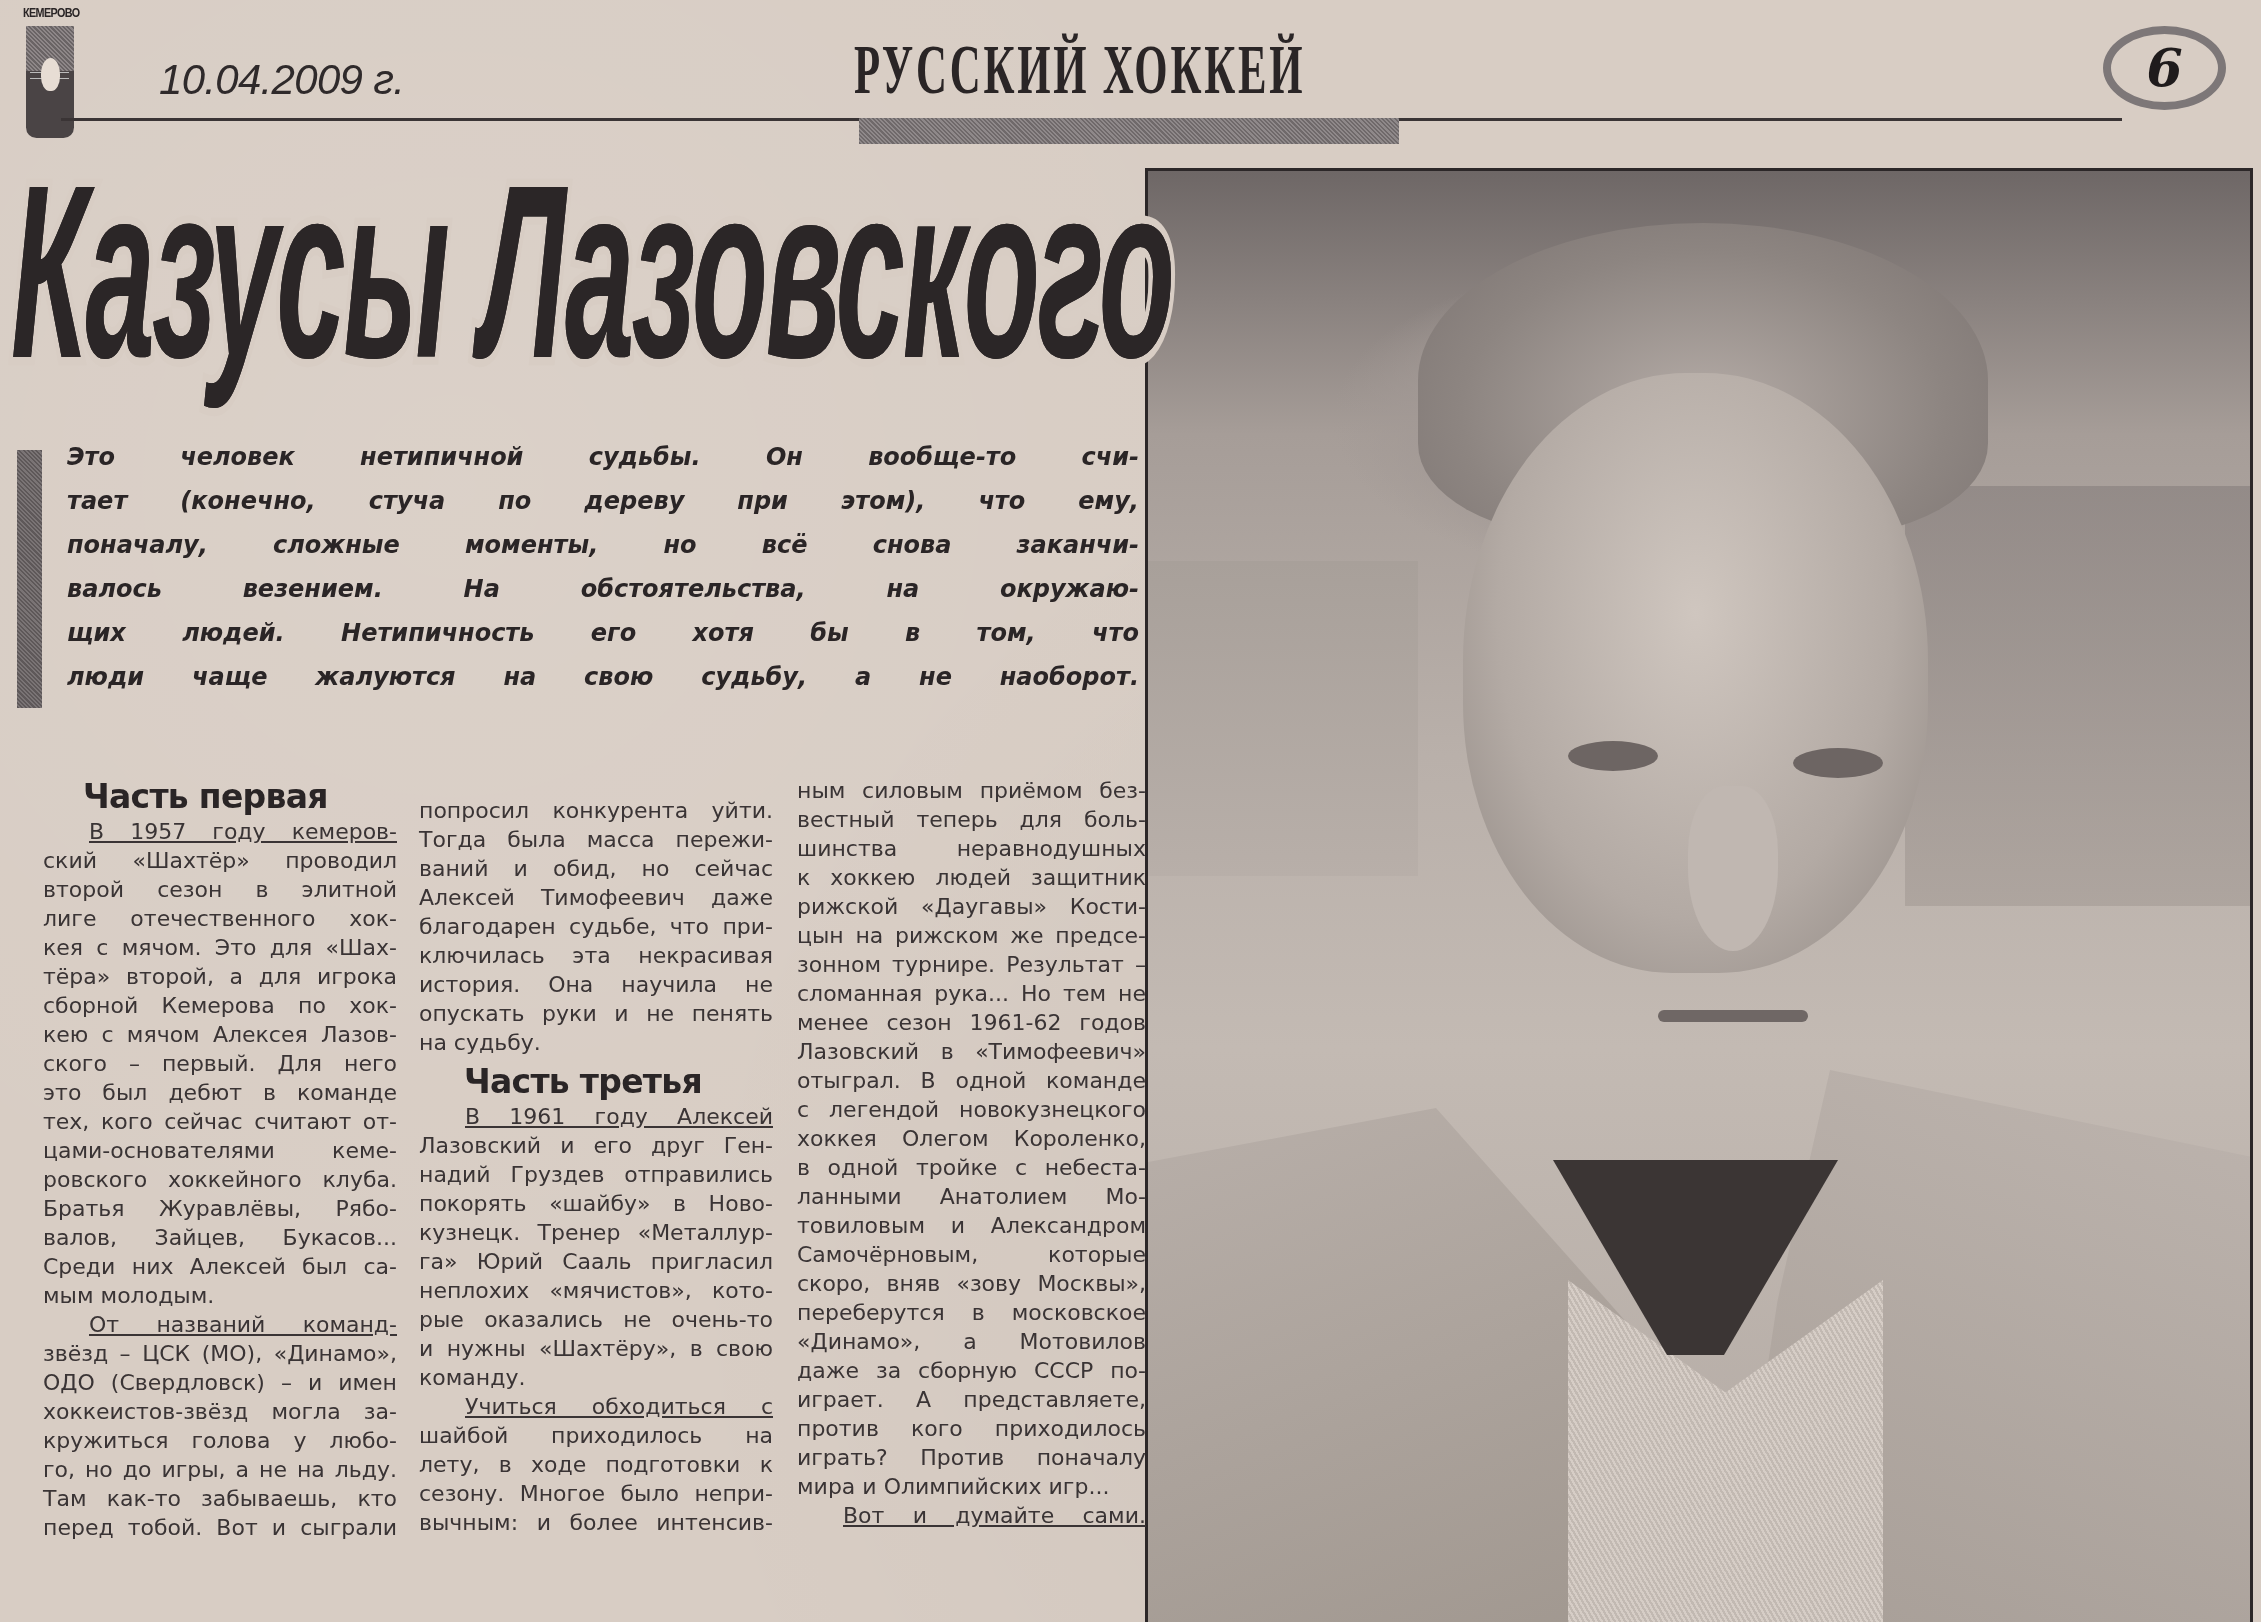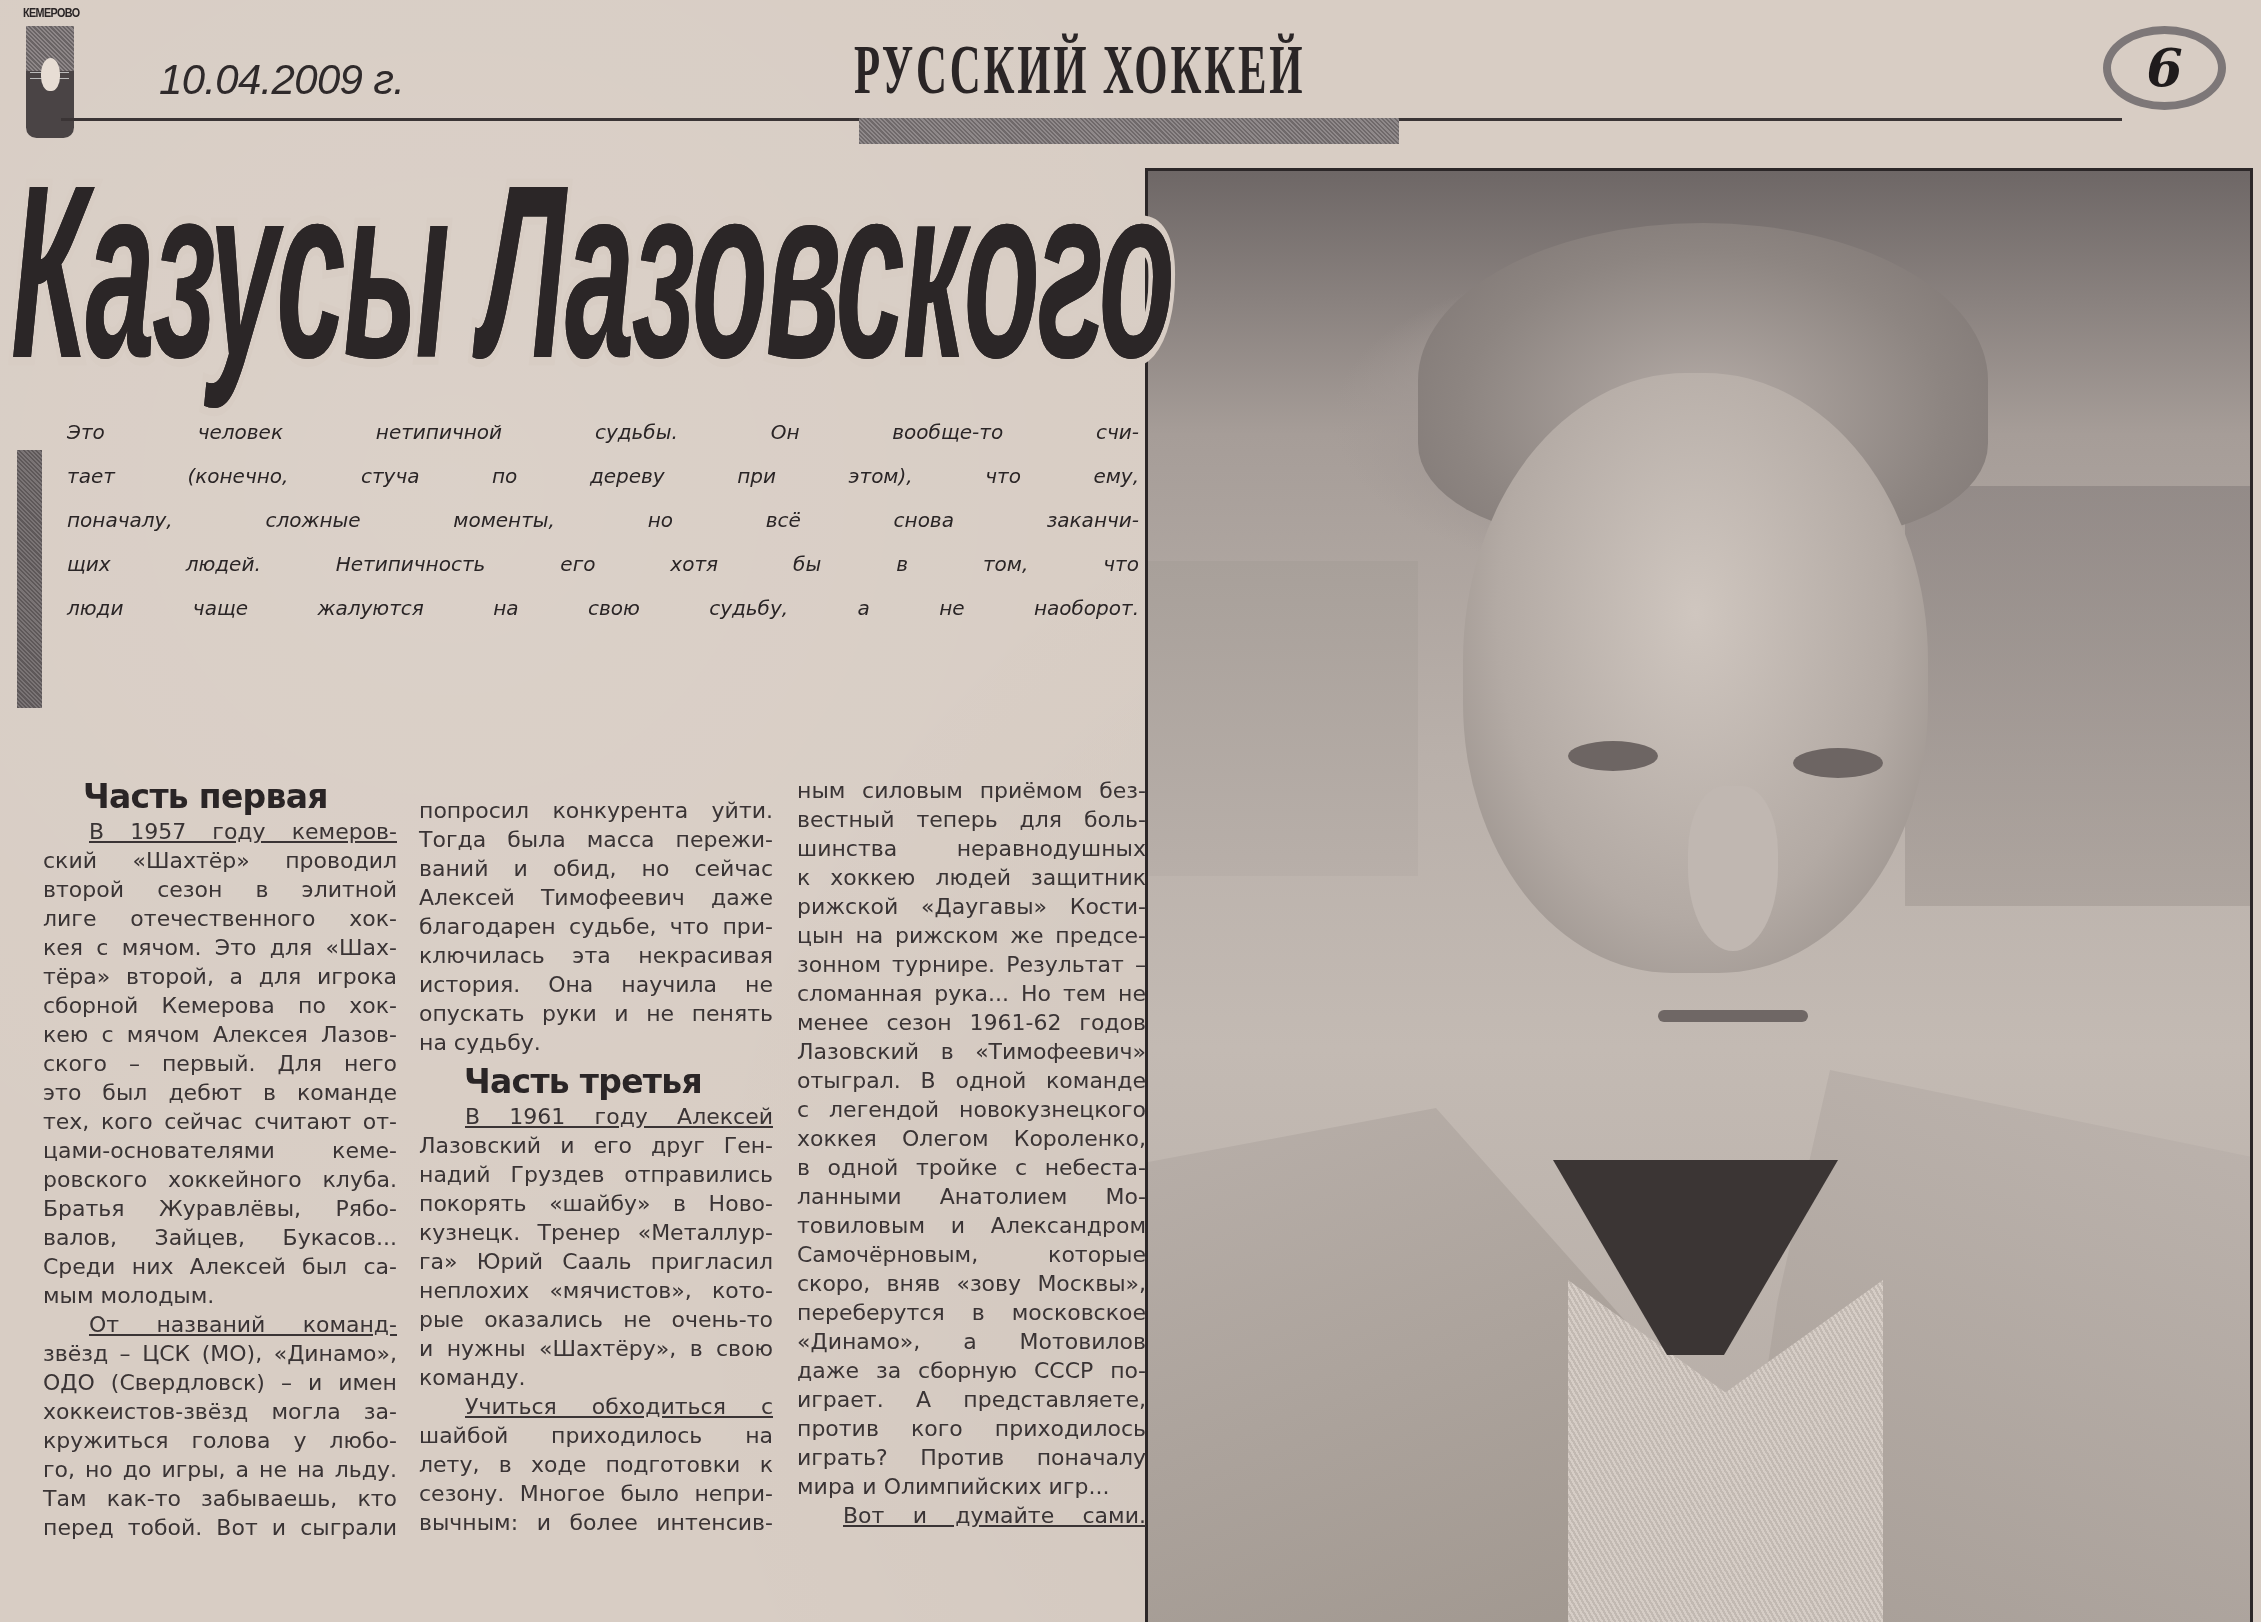--- a/index.html
+++ b/index.html
@@ -144,23 +144,23 @@
     -webkit-text-stroke: 16.5px #d8cdc4;
     z-index:2;
   }
 
   
   .lead-bar {
     left:16.5px; top:450px; width:25.5px; height:258px;
     background:repeating-linear-gradient(45deg,#5e5859 0 1.5px,#7a7475 1.5px 3px);
   }
   .lead {
-    left:67px; top:410px; width:1072px;
-    font-family:"DejaVu Sans", sans-serif; font-weight:normal; font-style:italic;
-    font-size:20px; line-height:44px; color:#2a2526;
+    left:67px; top:435px; width:1072px;
+    font-family:"DejaVu Sans", sans-serif; font-weight:bold; font-style:italic;
+    font-size:24px; line-height:44px; color:#2a2526;
   }
   .lead .ln { display:block; white-space:nowrap; text-align:justify; text-align-last:justify; transform-origin:left; }
 
   
   .col {
     top:778px; width:354px;
     font-family:"DejaVu Sans", sans-serif; font-size:22px; line-height:29px;
     color:#3a3435;
     margin-left:28px;
   }
@@ -214,20 +214,21 @@
 </div>
 
 <div class="abs headline-halo">Казусы Лазовского</div>
 <h1 class="abs headline" style="margin:0;">Казусы Лазовского</h1>
 
 <div class="abs lead-bar"></div>
 <div class="abs lead">
   <span class="ln">Это человек нетипичной судьбы. Он вообще-то счи-</span>
   <span class="ln">тает (конечно, стуча по дереву при этом), что ему,</span>
   <span class="ln">поначалу, сложные моменты, но всё снова заканчи-</span>
+  <span class="ln">валось везением. На обстоятельства, на окружаю-</span>
   <span class="ln">щих людей. Нетипичность его хотя бы в том, что</span>
   <span class="ln">люди чаще жалуются на свою судьбу, а не наоборот.</span>
 </div>
 
 <div class="abs col col1">
   <span class="sub">Часть первая</span>
   <span class="ln ind">В 1957 году кемеров-</span>
   <span class="ln">ский «Шахтёр» проводил</span>
   <span class="ln">второй сезон в элитной</span>
   <span class="ln">лиге отечественного хок-</span>

